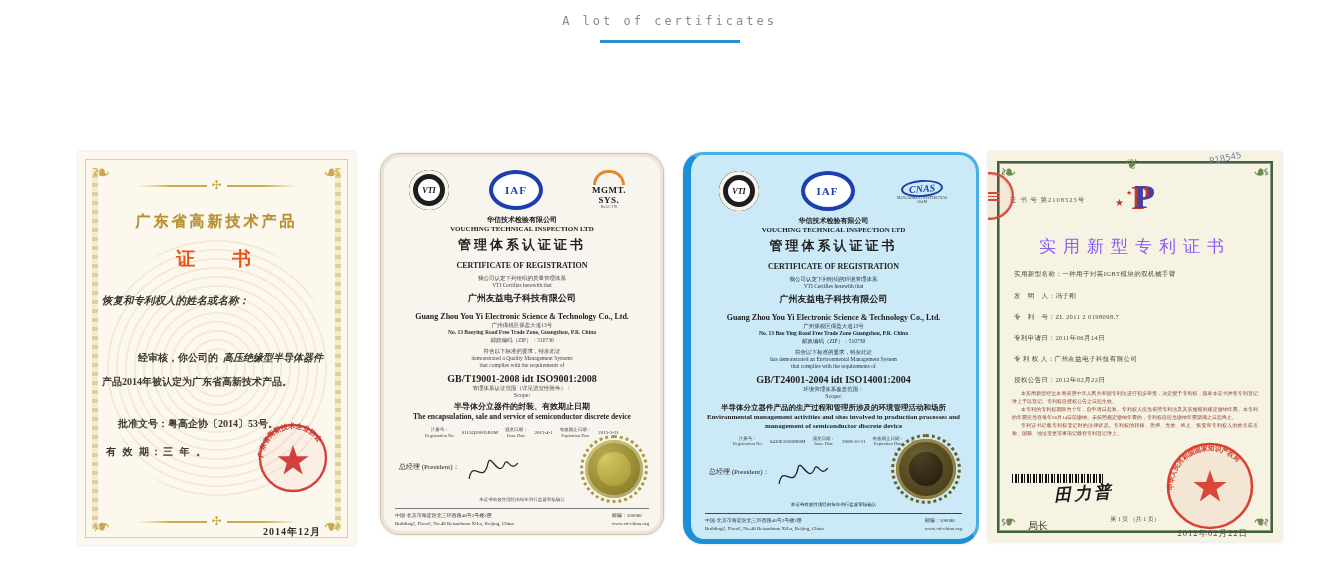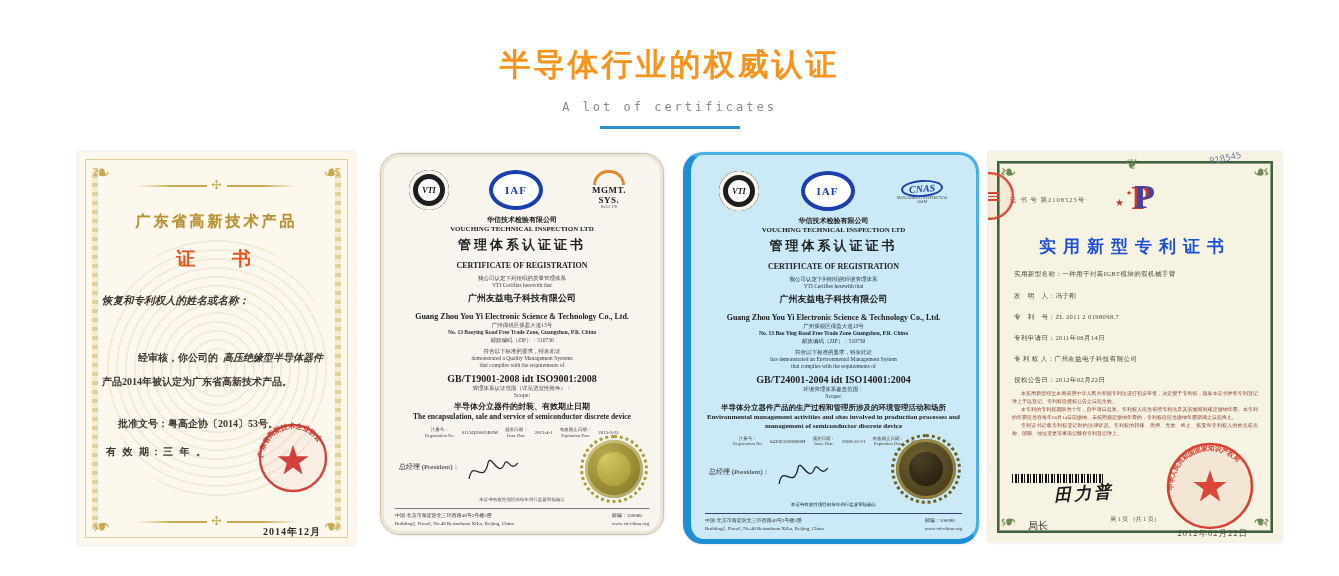--- a/index.html
+++ b/index.html
@@ -85,40 +85,39 @@
   .vfoot{position:absolute;left:14px;right:14px;bottom:7px;border-top:1px solid #777;
       padding-top:3px;display:flex;justify-content:space-between;font-size:5px;color:#333;line-height:1.5;}
   .vfoot div span{display:block;}
 
   
   .pat{left:988px;top:152px;width:294px;height:390px;background:#f6f3e2;
       font-family:"Liberation Serif",serif;}
   .pat-frame{position:absolute;inset:9px;border:2px solid #41603f;box-shadow:0 0 0 1px #8aa07c inset;}
   .pat-flor{color:#6e8a52;font-size:20px;line-height:1;display:inline-block;}
   .pat-scroll{color:#6e8a52;font-size:14px;letter-spacing:6px;}
-  .pat-title{font-weight:bold;color:#1d4ed8;letter-spacing:7px;font-size:17px;}
+  .pat-title{font-weight:normal;color:#8b5cf6;letter-spacing:7px;font-size:17px;}
   .pat-field{color:#4a493c;font-size:6.5px;letter-spacing:.4px;}
   .pat-para{color:#8d4434;font-size:5px;line-height:1.5;text-align:justify;text-indent:9px;}
   .barcode{width:92px;height:9px;
       background:repeating-linear-gradient(90deg,#111 0 1px,#f6f3e2 1px 3px,#111 3px 5px,#f6f3e2 5px 6px);}
   .dirname{font-size:17px;color:#1b1b1b;font-style:italic;font-weight:bold;transform:rotate(-4deg);
       display:inline-block;letter-spacing:3px;}
   .hand{font-family:"DejaVu Sans Mono",monospace;color:#7c86a8;font-size:9px;transform:rotate(-12deg);}
   .redstamp{width:44px;height:44px;border-radius:50%;border:2px solid #d8493a;
       box-shadow:inset 0 0 0 1px rgba(216,73,58,.4);background:rgba(216,73,58,.06);position:relative;}
   .redstamp:after{content:"";position:absolute;left:50%;top:50%;width:18px;height:10px;
       transform:translate(-50%,-50%);background:repeating-linear-gradient(0deg,#d8493a 0 1.5px,transparent 1.5px 3.5px);}
 </style>
 </head>
 <body>
 
 <div class="stage">
 
   <div class="hdr">
-    <span class="hdr-title">半导体行业的权威认证</span>
     <span class="hdr-sub">A lot of certificates</span>
     <div class="hdr-line"></div>
   </div>
 
   <div class="cert gd">
     <div class="gd-rosette"></div>
     <div class="gd-frame"></div>
     <div class="gd-strip" style="left:14px;"></div>
     <div class="gd-strip" style="right:14px;"></div>
 

